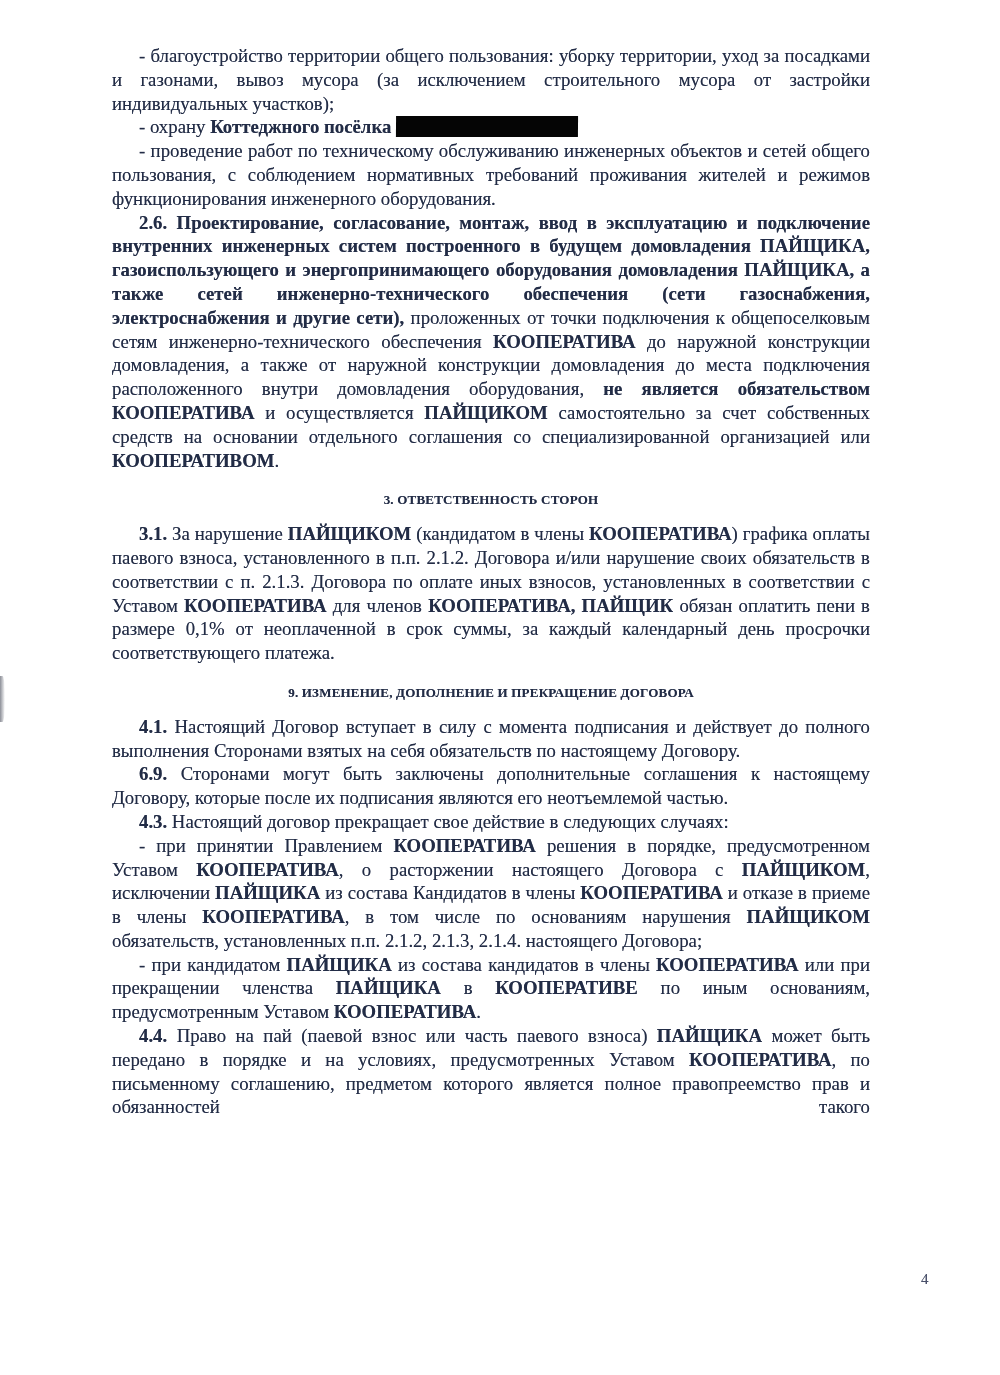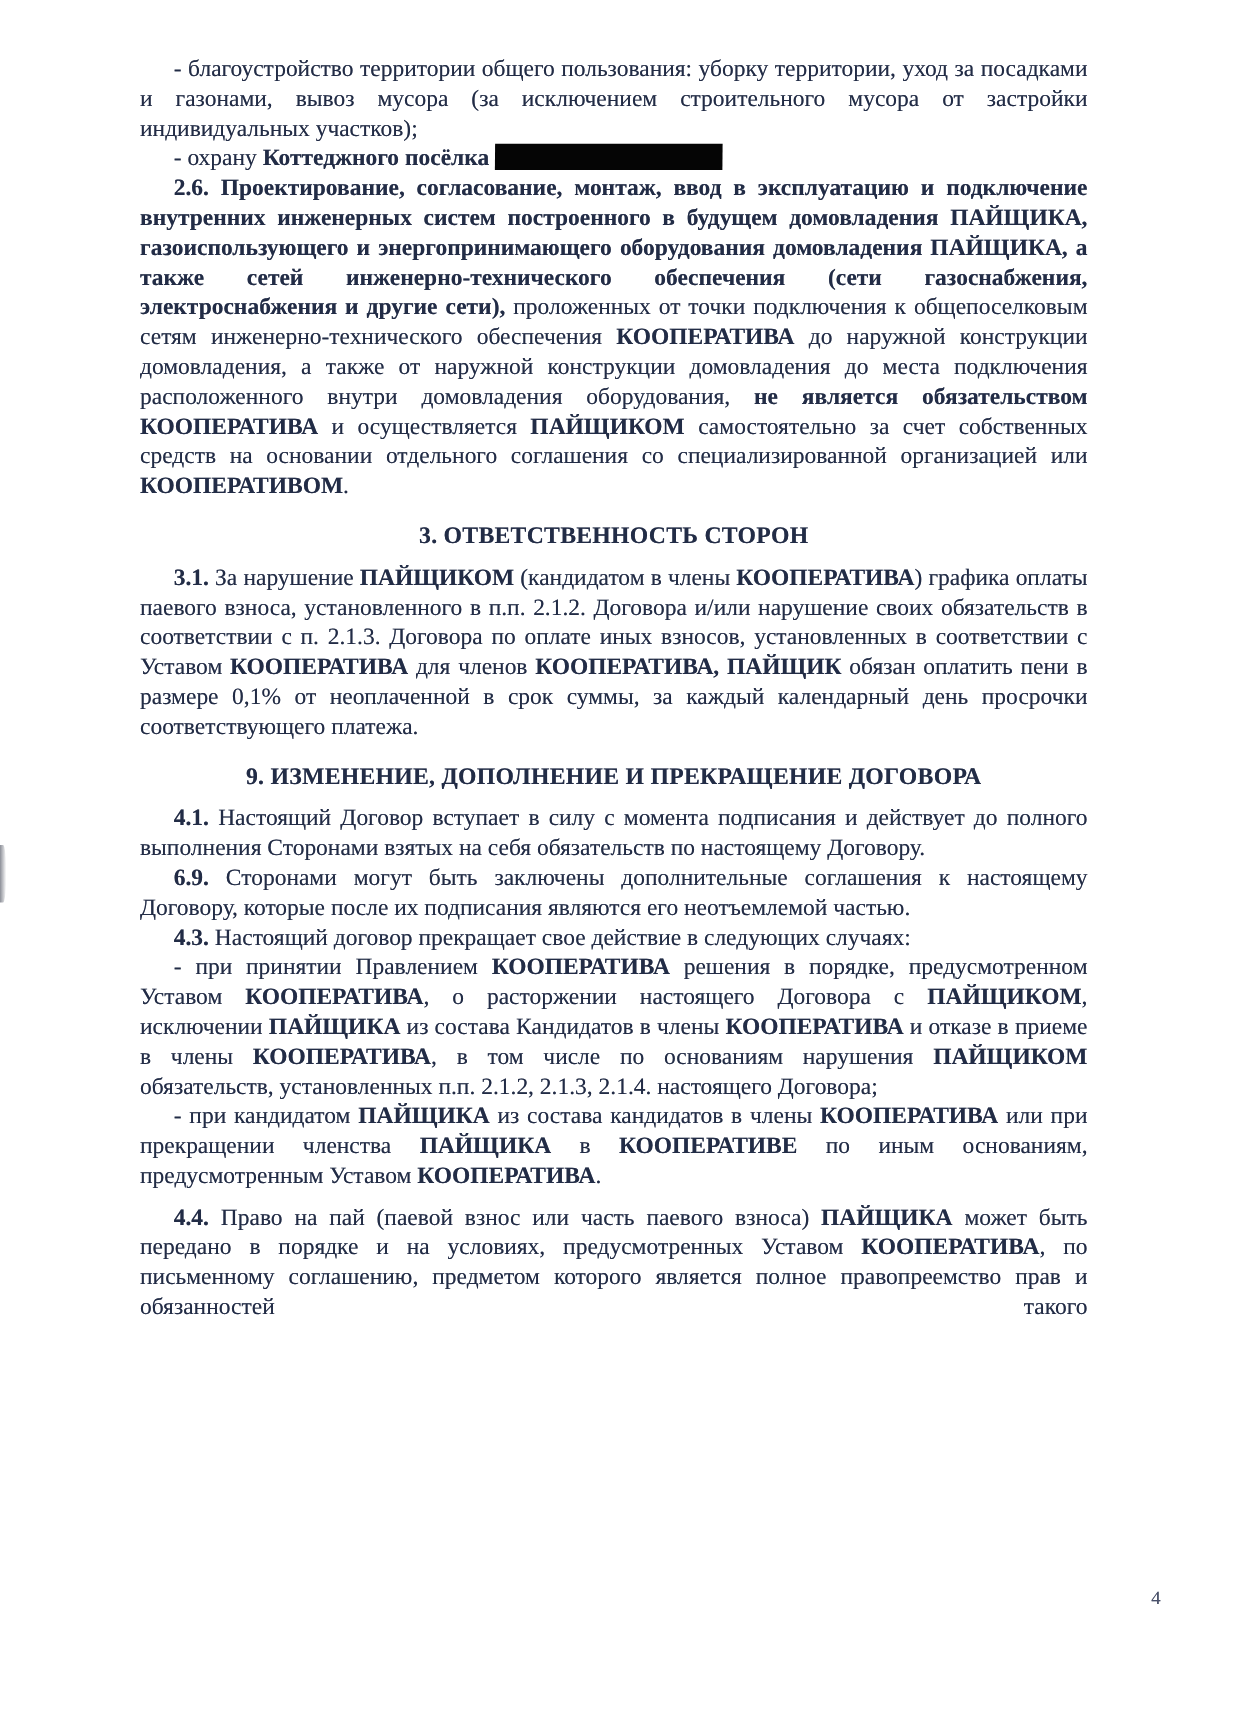--- a/index.html
+++ b/index.html
@@ -27,24 +27,23 @@
     font-size:18.8px;
     line-height:23.8px;
     text-align:justify;
   }
   .doc-body p.body{
     text-indent:27px;
     text-align:justify;
   }
   .doc-body p.body.justify-last{
     text-align-last:justify;
-    margin-top:10px;
   }
   .doc-body h2.heading{
-    font-size:19px;
+    font-size:13px;
     font-weight:bold;
     text-align:center;
     text-indent:0;
     margin:16px 0 10px 0;
     letter-spacing:0.2px;
   }
   .doc-body b{font-weight:bold;}
   
   .doc-body, .page-number{
     text-shadow:0 0 0.5px rgba(34,44,70,0.55);
@@ -75,20 +74,21 @@
     filter:blur(0.6px);
   }
 </style>
 </head>
 <body>
 
 <div class="page">
   <div class="doc-body">
       <p class="body"><span>- благоустройство территории общего пользования: уборку территории, уход за посадками и газонами, вывоз мусора (за исключением строительного мусора от застройки индивидуальных участков);</span></p>
       <p class="body"><span>- охрану </span><b>Коттеджного посёлка </b><span class="redaction"></span></p>
+      <p class="body"><span>- проведение работ по техническому обслуживанию инженерных объектов и сетей общего пользования, с соблюдением нормативных требований проживания жителей и режимов функционирования инженерного оборудования.</span></p>
       <p class="body"><b>2.6. Проектирование, согласование, монтаж, ввод в эксплуатацию и подключение внутренних инженерных систем построенного в будущем домовладения ПАЙЩИКА, газоиспользующего и энергопринимающего оборудования домовладения ПАЙЩИКА, а также сетей инженерно-технического обеспечения (сети газоснабжения, электроснабжения и другие сети),</b><span> проложенных от точки подключения к общепоселковым сетям инженерно-технического обеспечения </span><b>КООПЕРАТИВА</b><span> до наружной конструкции домовладения, а также от наружной конструкции домовладения до места подключения расположенного внутри домовладения оборудования, </span><b>не является обязательством КООПЕРАТИВА</b><span> и осуществляется </span><b>ПАЙЩИКОМ</b><span> самостоятельно за счет собственных средств на основании отдельного соглашения со специализированной организацией или </span><b>КООПЕРАТИВОМ</b><span>.</span></p>
       <h2 class="heading"><b>3. ОТВЕТСТВЕННОСТЬ СТОРОН</b></h2>
       <p class="body"><b>3.1.</b><span> За нарушение </span><b>ПАЙЩИКОМ</b><span> (кандидатом в члены </span><b>КООПЕРАТИВА</b><span>) графика оплаты паевого взноса, установленного в п.п. 2.1.2. Договора и/или нарушение своих обязательств в соответствии с п. 2.1.3. Договора по оплате иных взносов, установленных в соответствии с Уставом </span><b>КООПЕРАТИВА</b><span> для членов </span><b>КООПЕРАТИВА, ПАЙЩИК</b><span> обязан оплатить пени в размере 0,1% от неоплаченной в срок суммы, за каждый календарный день просрочки соответствующего платежа.</span></p>
       <h2 class="heading"><b>9. ИЗМЕНЕНИЕ, ДОПОЛНЕНИЕ И ПРЕКРАЩЕНИЕ ДОГОВОРА</b></h2>
       <p class="body"><b>4.1.</b><span> Настоящий Договор вступает в силу с момента подписания и действует до полного выполнения Сторонами взятых на себя обязательств по настоящему Договору.</span></p>
       <p class="body"><b>6.9.</b><span> Сторонами могут быть заключены дополнительные соглашения к настоящему Договору, которые после их подписания являются его неотъемлемой частью.</span></p>
       <p class="body"><b>4.3.</b><span> Настоящий договор прекращает свое действие в следующих случаях:</span></p>
       <p class="body"><span>- при принятии Правлением </span><b>КООПЕРАТИВА</b><span> решения в порядке, предусмотренном Уставом </span><b>КООПЕРАТИВА</b><span>, о расторжении настоящего Договора с </span><b>ПАЙЩИКОМ</b><span>, исключении </span><b>ПАЙЩИКА</b><span> из состава Кандидатов в члены </span><b>КООПЕРАТИВА</b><span> и отказе в приеме в члены </span><b>КООПЕРАТИВА</b><span>, в том числе по основаниям нарушения </span><b>ПАЙЩИКОМ</b><span> обязательств, установленных п.п. 2.1.2, 2.1.3, 2.1.4. настоящего Договора;</span></p>
       <p class="body"><span>- при кандидатом </span><b>ПАЙЩИКА</b><span> из состава кандидатов в члены </span><b>КООПЕРАТИВА</b><span> или при прекращении членства </span><b>ПАЙЩИКА</b><span> в </span><b>КООПЕРАТИВЕ</b><span> по иным основаниям, предусмотренным Уставом </span><b>КООПЕРАТИВА</b><span>.</span></p>
       <p class="body justify-last"><b>4.4.</b><span> Право на пай (паевой взнос или часть паевого взноса) </span><b>ПАЙЩИКА</b><span> может быть передано в порядке и на условиях, предусмотренных Уставом </span><b>КООПЕРАТИВА</b><span>, по письменному соглашению, предметом которого является полное правопреемство прав и обязанностей такого</span></p>

